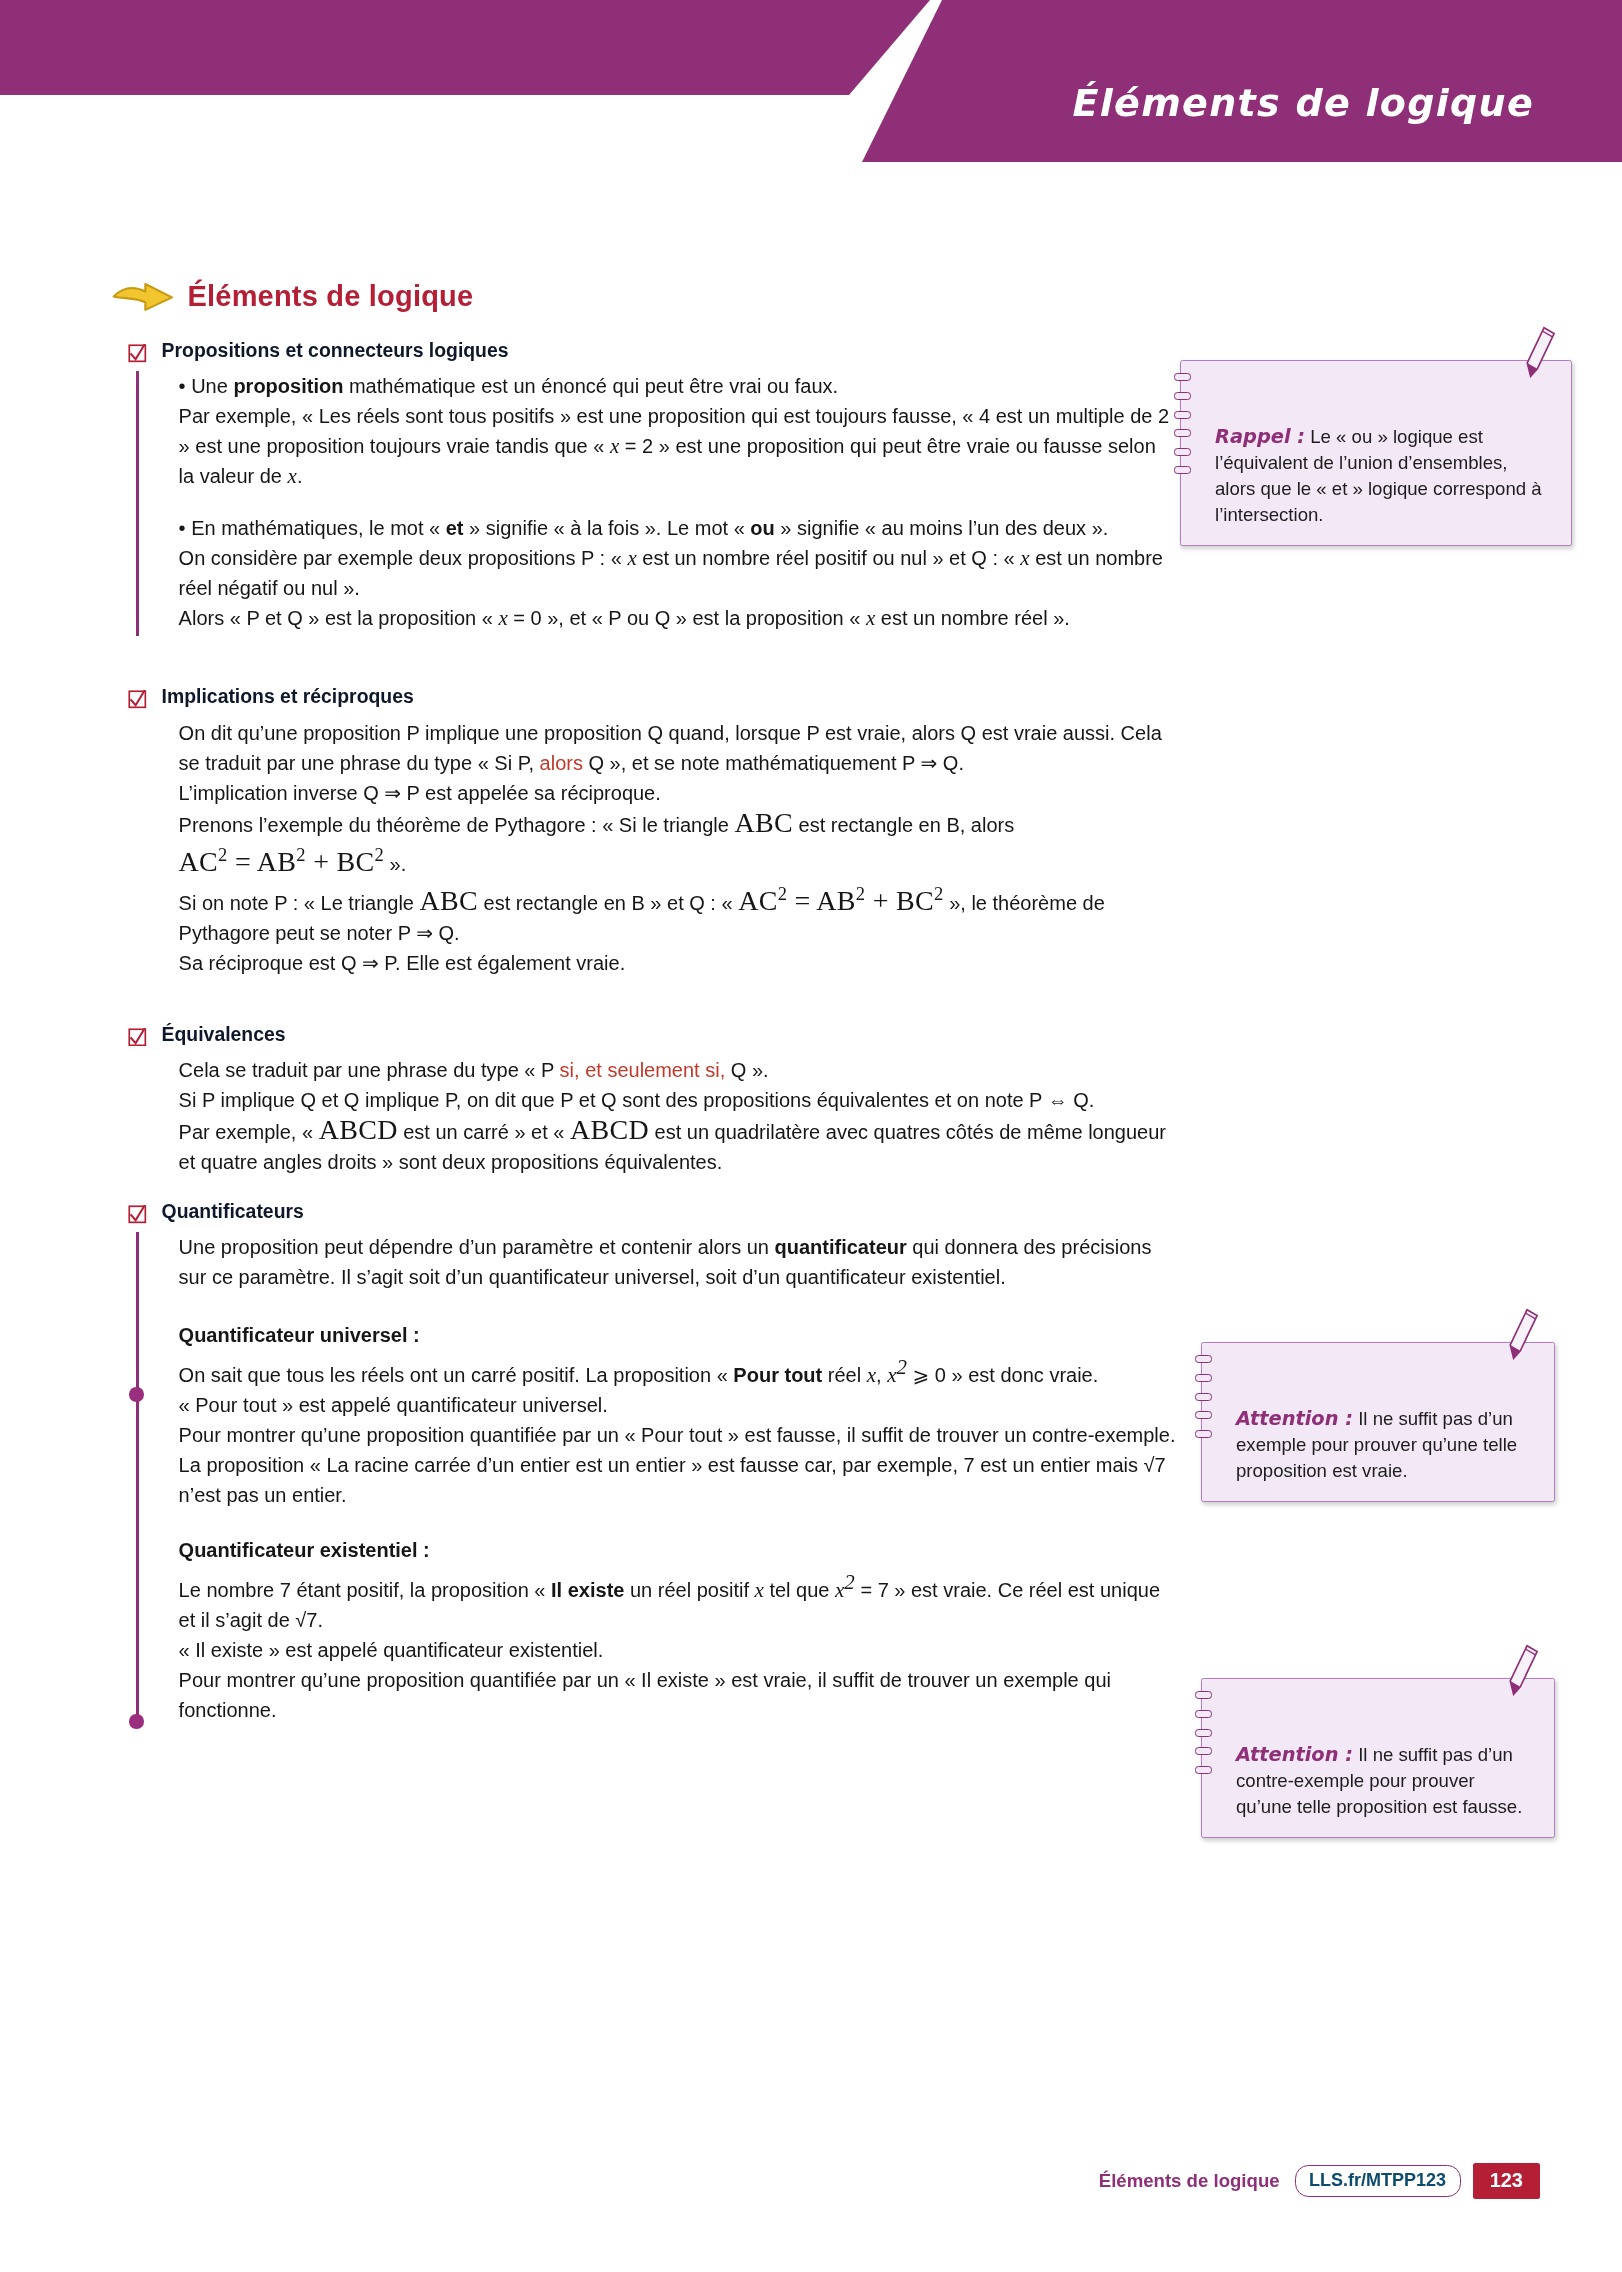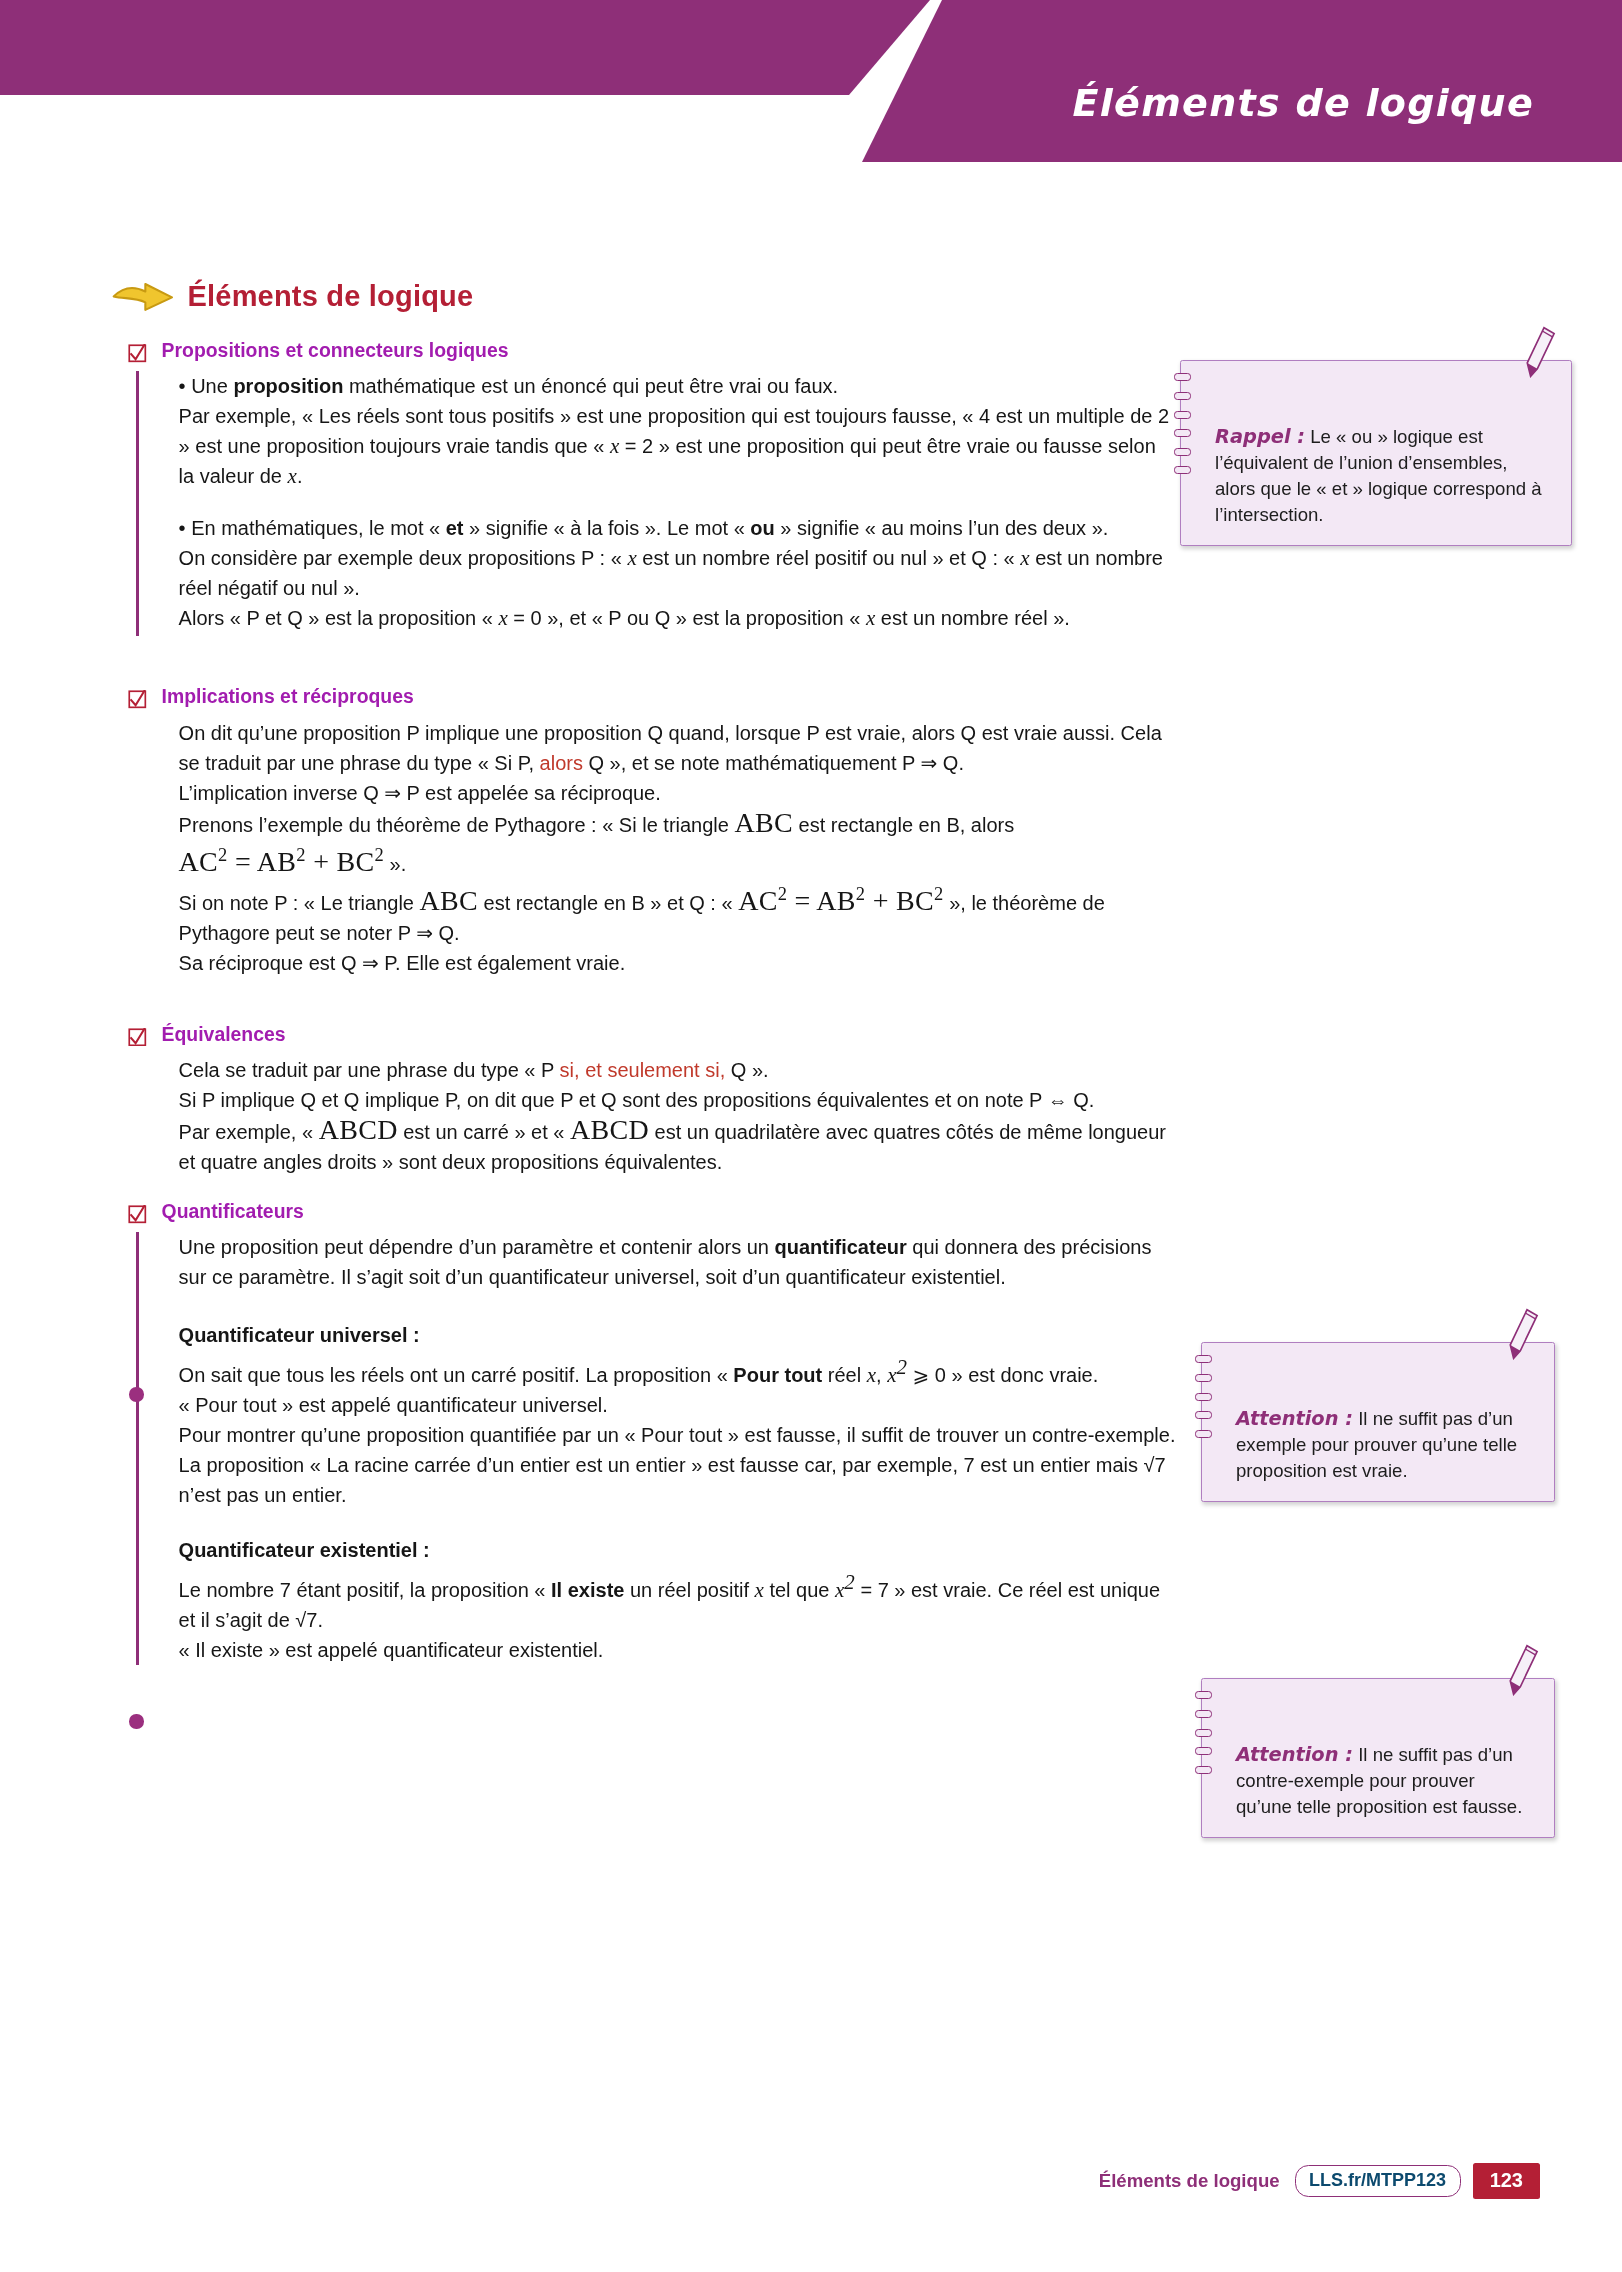--- a/index.html
+++ b/index.html
@@ -94,21 +94,21 @@
     margin-bottom: 8.5px;
   }
   .check-icon {
     width: 18.6px;
     height: 18.6px;
     margin-right: 15px;
     margin-top: 5px;
     flex: none;
   }
   .section-title {
-    color: #a21caf;
+    color: #0f172a;
     font-size: 19.4px;
     font-weight: bold;
   }
 
   .body-wrap {
     position: relative;
     border-left: 3.4px solid #8e2f78;
     margin-left: 7.6px;
     padding-left: 40px;
     padding-bottom: 3.4px;
@@ -344,20 +344,21 @@
       <p class="txt narrow">On sait que tous les réels ont un carré positif. La proposition « <b>Pour tout</b> réel <span class="mathit">x</span>, <span class="mathit">x</span><sup class="mathit">2</sup> ⩾ 0 » est donc vraie.</p>
       <p class="txt narrow">« Pour tout » est appelé quantificateur universel.</p>
       <p class="txt narrow">Pour montrer qu’une proposition quantifiée par un « Pour tout » est fausse, il suffit de trouver un contre-exemple. La proposition « La racine carrée d’un entier est un entier » est fausse car, par exemple, 7 est un entier mais √7 n’est pas un entier.</p>
 
       <div class="gap" style="height:29px"></div>
 
       <div class="rbullet" style="top:482px;"></div>
       <p class="sub-head">Quantificateur existentiel :</p>
       <p class="txt narrow">Le nombre 7 étant positif, la proposition « <b>Il existe</b> un réel positif <span class="mathit">x</span> tel que <span class="mathit">x</span><sup class="mathit">2</sup> = 7 » est vraie. Ce réel est unique et il s’agit de √7.</p>
       <p class="txt narrow">« Il existe » est appelé quantificateur existentiel.</p>
+      <p class="txt narrow">Pour montrer qu’une proposition quantifiée par un « Il existe » est vraie, il suffit de trouver un exemple qui fonctionne.</p>
     </div>
 
     <div class="note" style="left:1073px; top:142px; width:296px;">
       <svg class="pencil" viewBox="0 0 40 62">
         <path d="M10 60 L6 44 L26 2 L38 9 L18 51 Z" fill="#f6f0f8" stroke="#8e2f78" stroke-width="2"></path>
         <path d="M6 44 L18 51 L10 60 Z" fill="#8e2f78"></path>
         <path d="M24 6 L36 13" stroke="#8e2f78" stroke-width="1.6"></path>
       </svg>
       <div class="rings">
         <div class="ring" style="top:3.4px;"></div>

